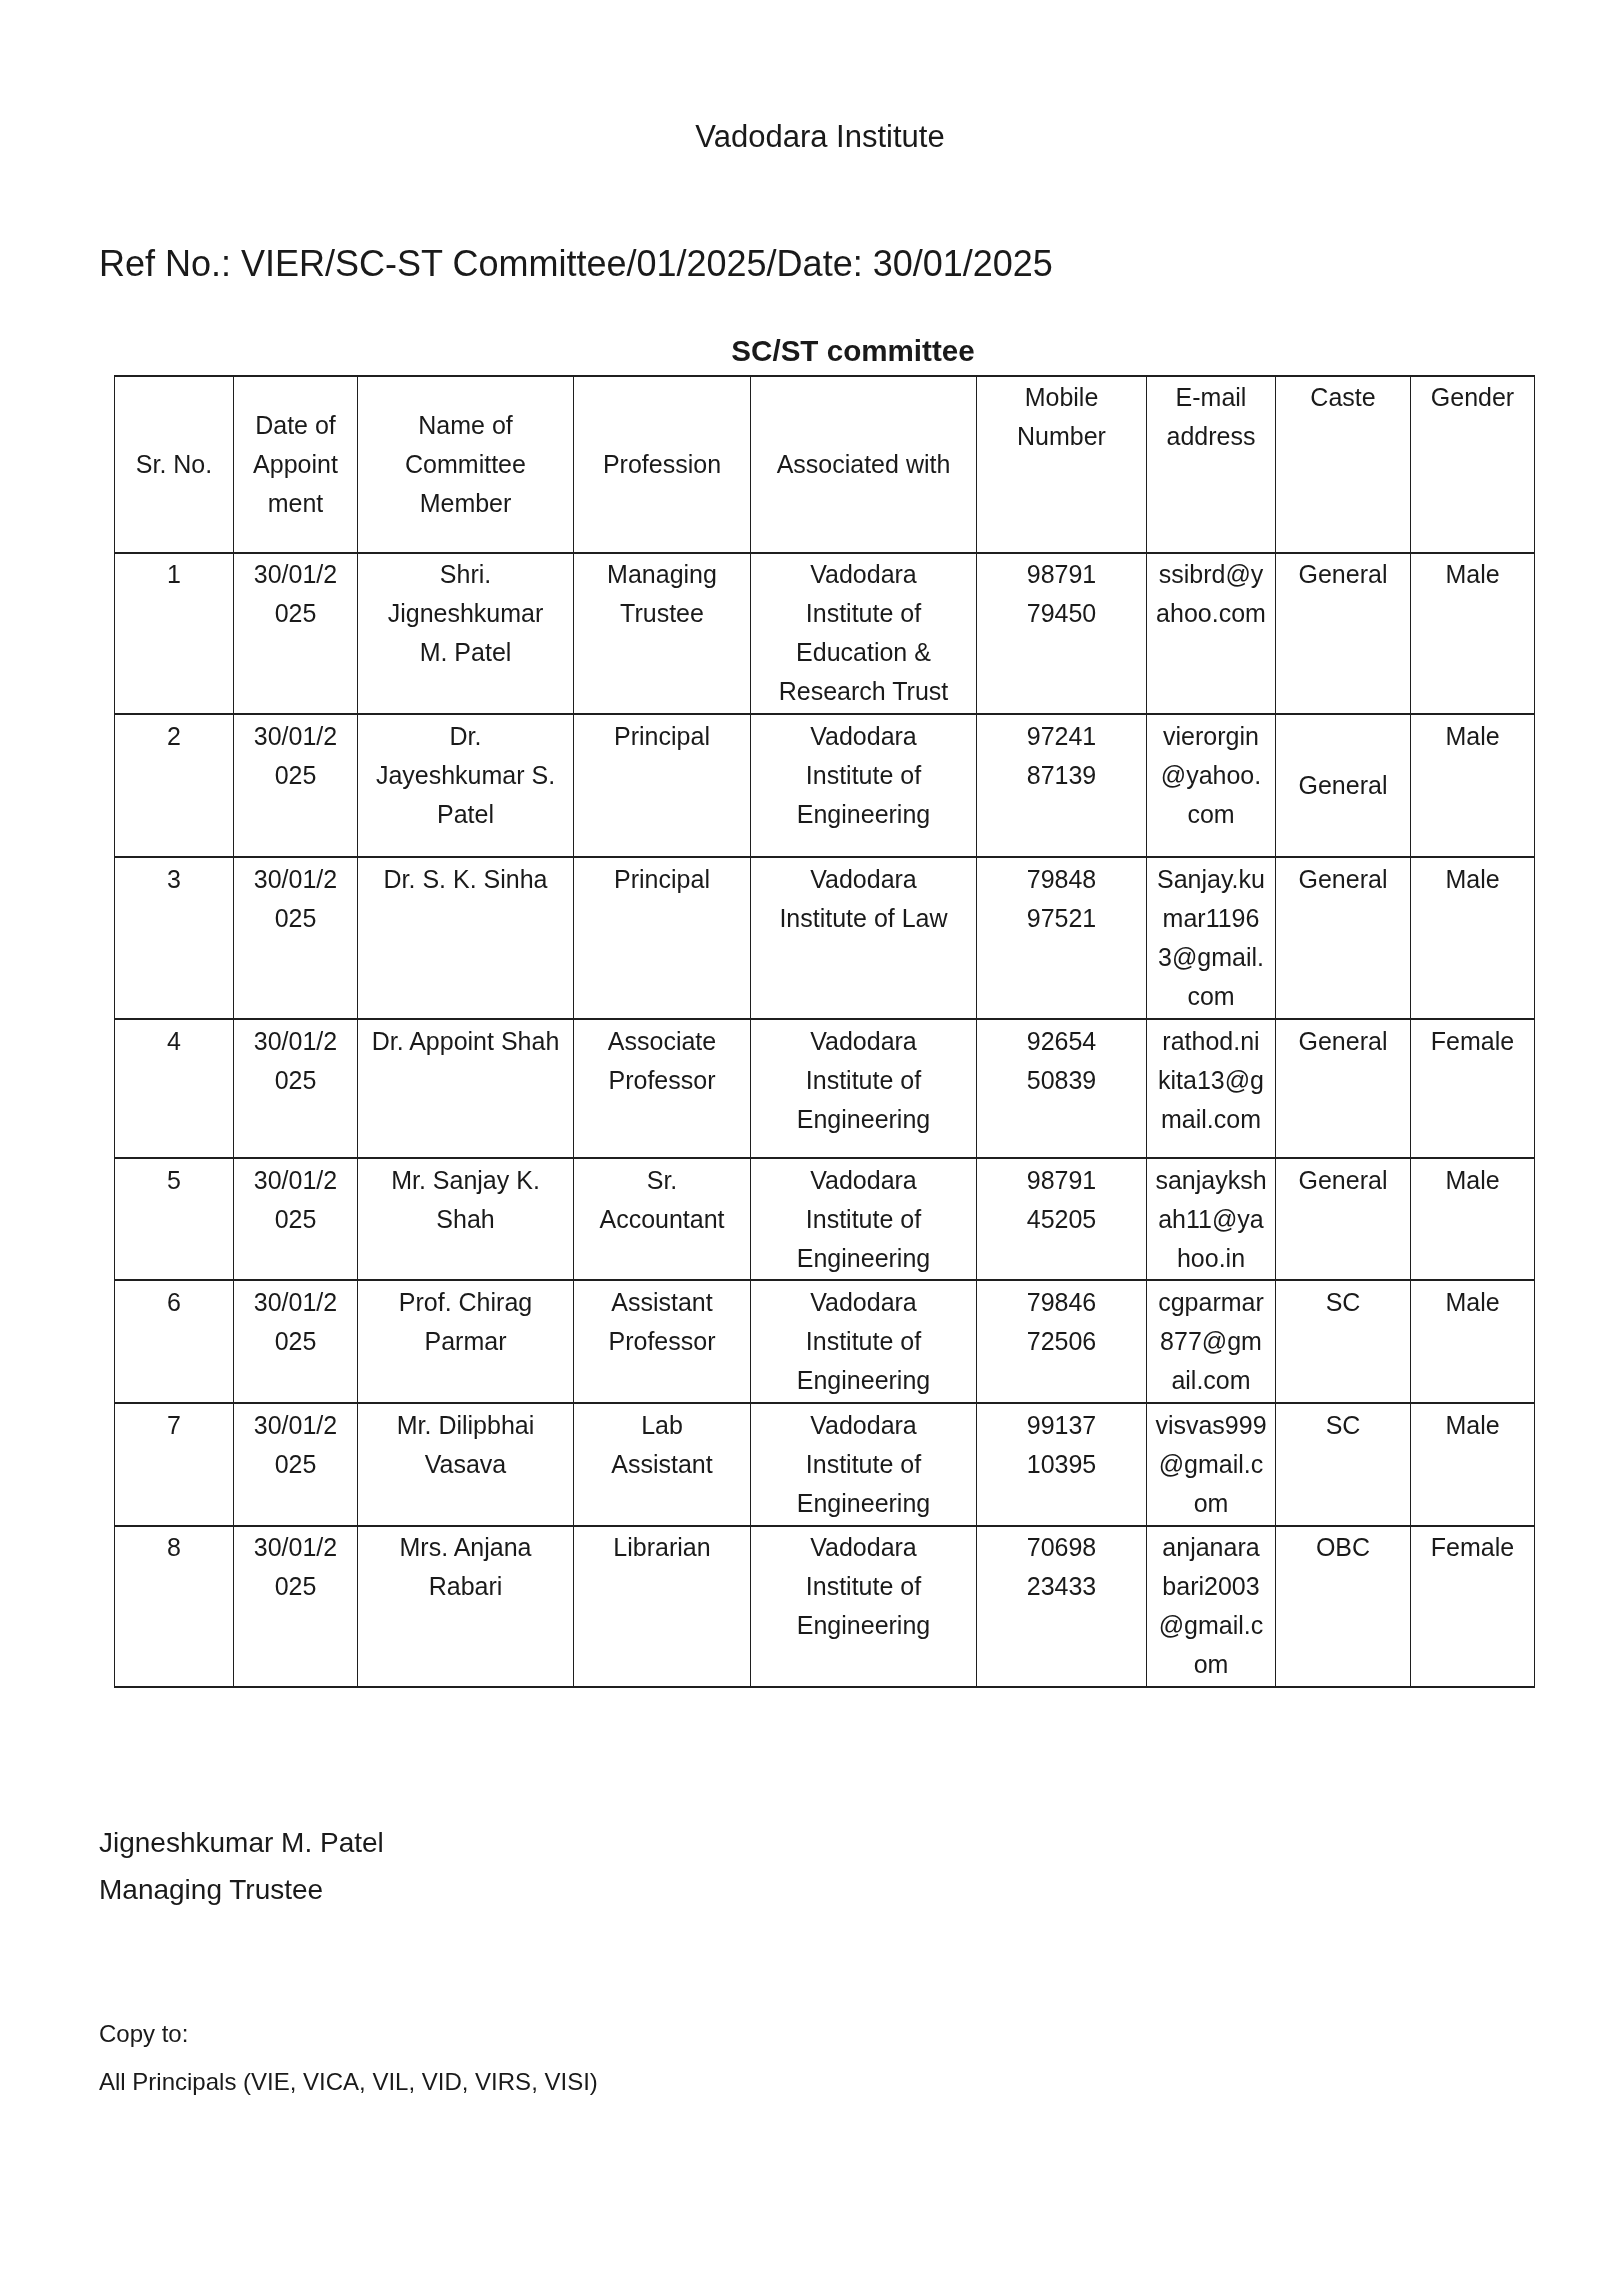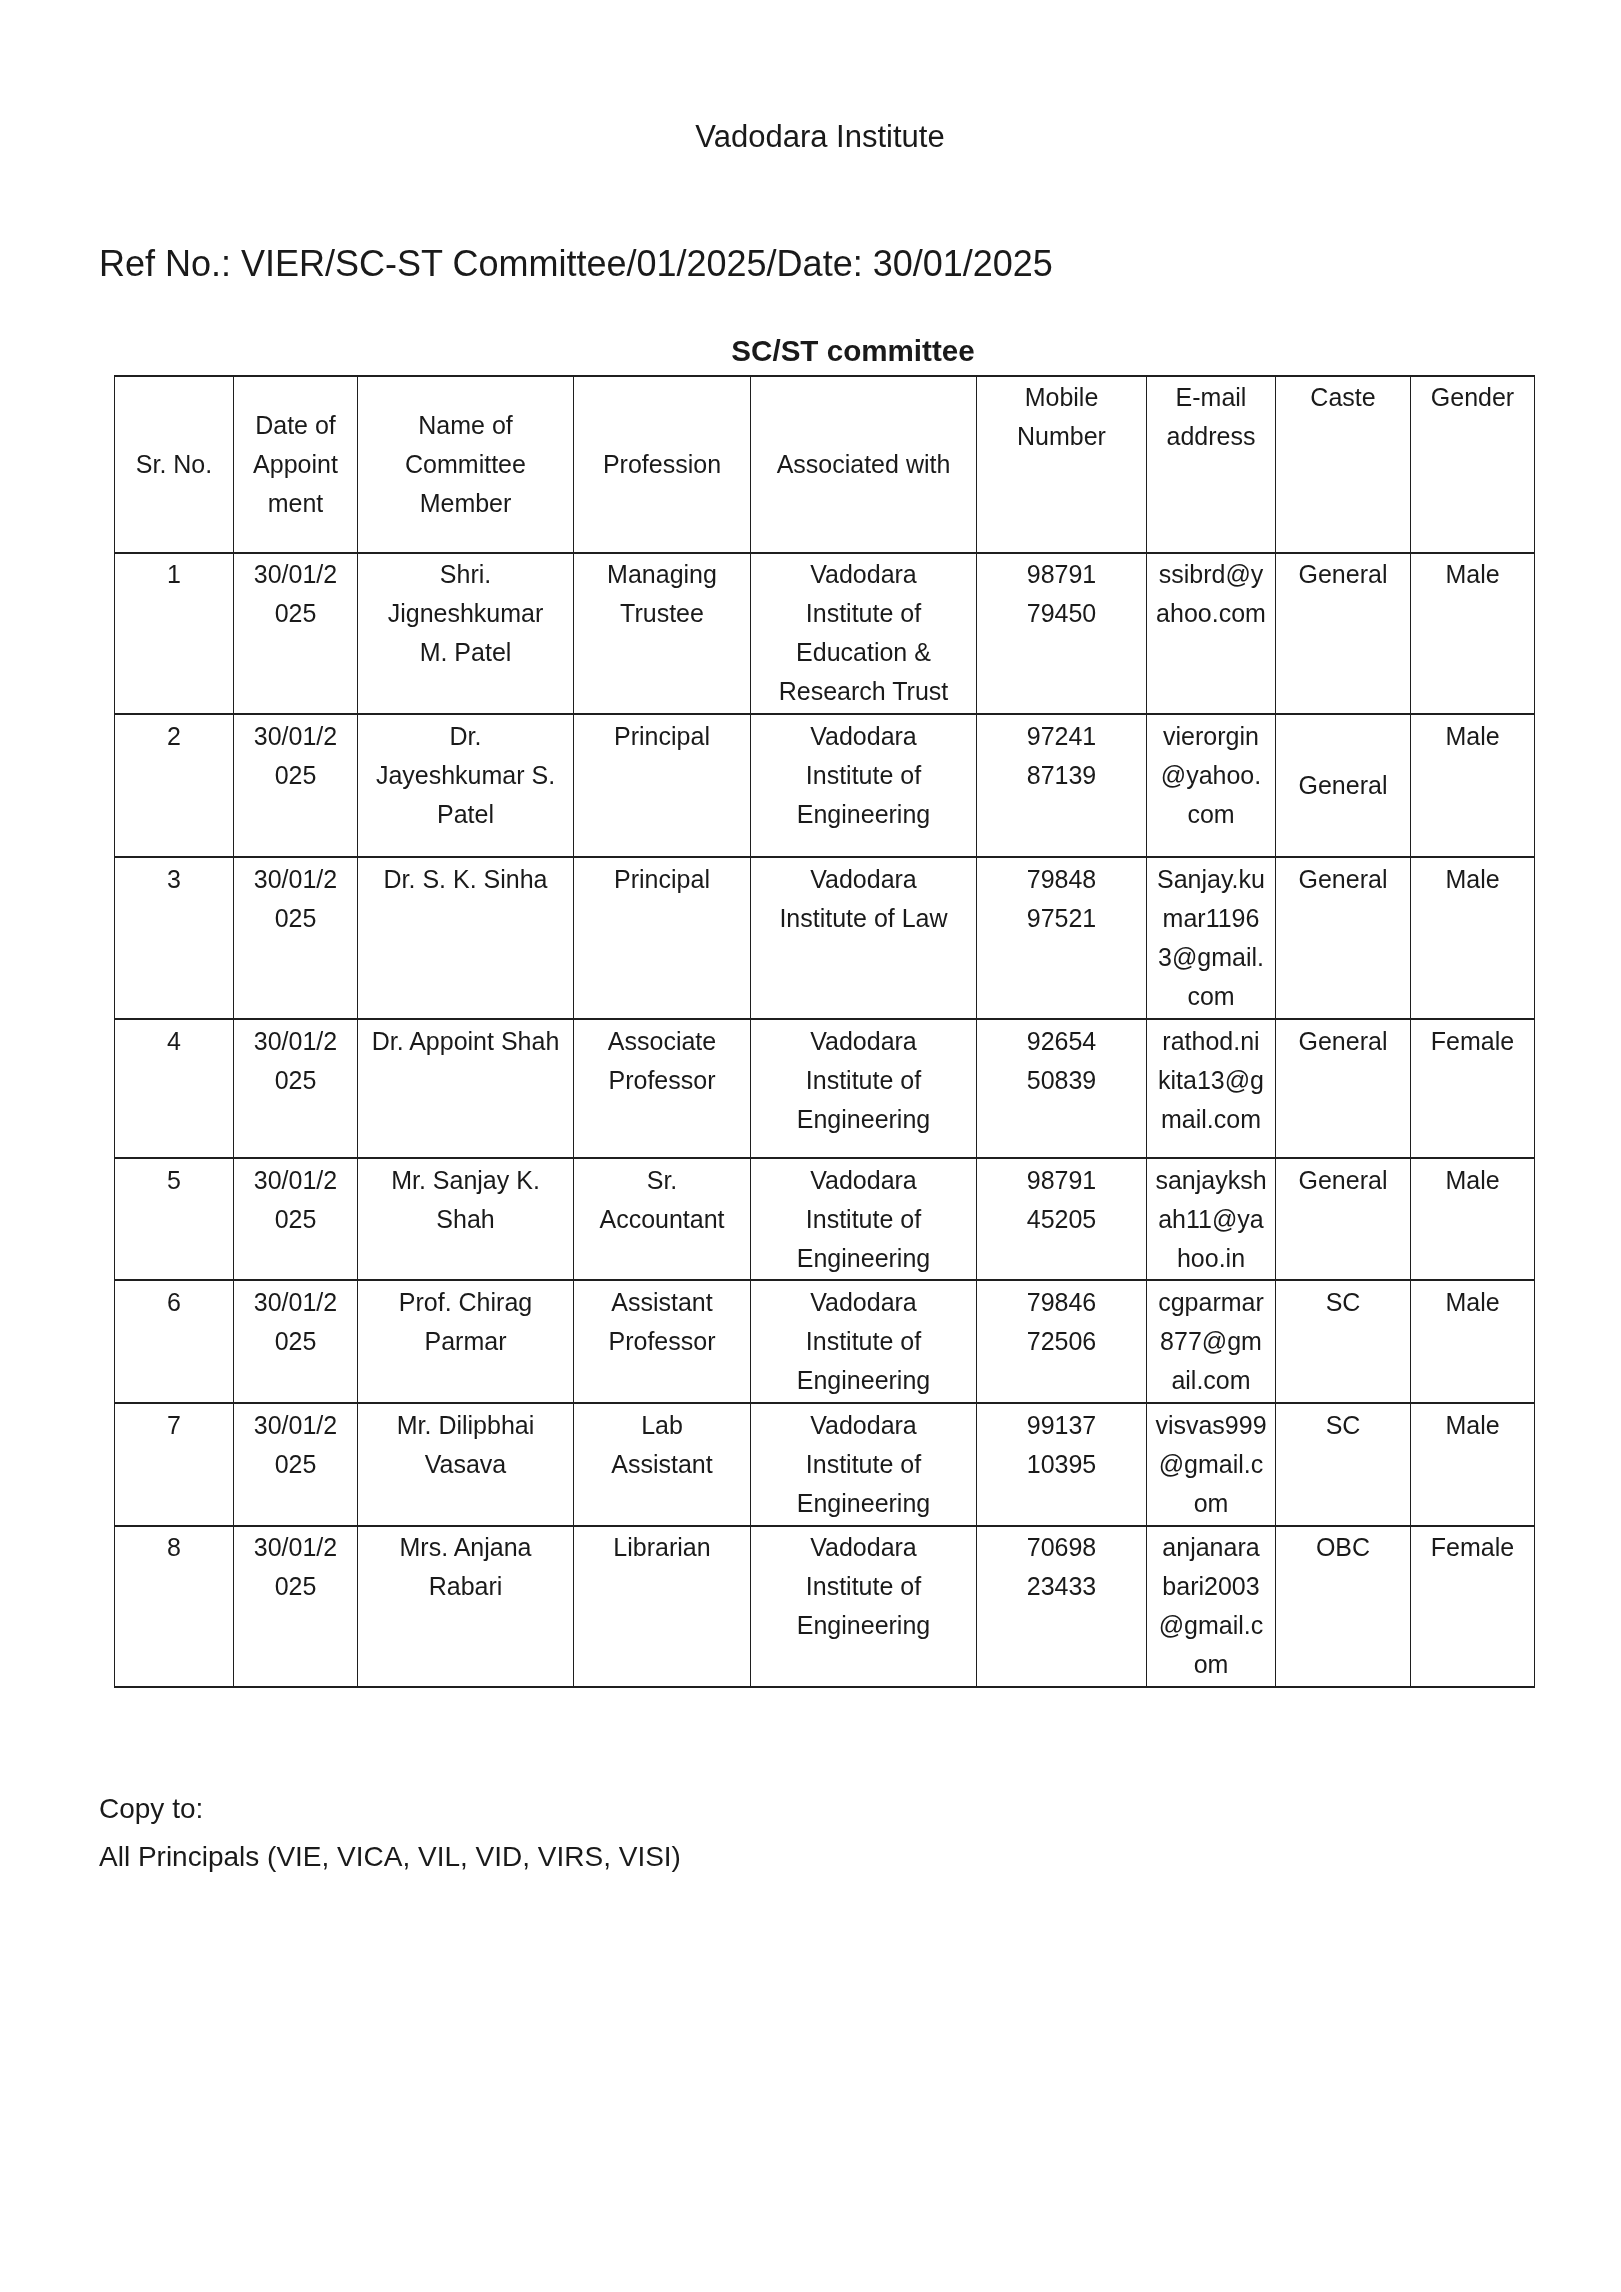--- a/index.html
+++ b/index.html
@@ -70,21 +70,21 @@
   tbody tr:nth-child(7) { height: 117px; }
   tbody tr:nth-child(8) { height: 154px; }
 
   .signature {
     margin-top: 131px;
     font-size: 28px;
     line-height: 47px;
   }
   .copy-block {
     margin-top: 97px;
-    font-size: 28px;
+    font-size: 24px;
     line-height: 48px;
   }
 </style>
 </head>
 <body>
 
 <div class="content">
 
   <div class="doc-title">Vadodara Institute</div>
 
@@ -273,20 +273,24 @@
         <td>anjanara
 bari2003
 @gmail.c
 om</td>
         <td>OBC</td>
         <td>Female</td>
       </tr>
     </tbody>
   </table>
 
+  <div class="signature">
+    <div>Jigneshkumar M. Patel</div>
+    <div>Managing Trustee</div>
+  </div>
 
   <div class="copy-block">
     <div>Copy to:</div>
     <div>All Principals (VIE, VICA, VIL, VID, VIRS, VISI)</div>
   </div>
 
 </div>
 
 
 </body></html>

